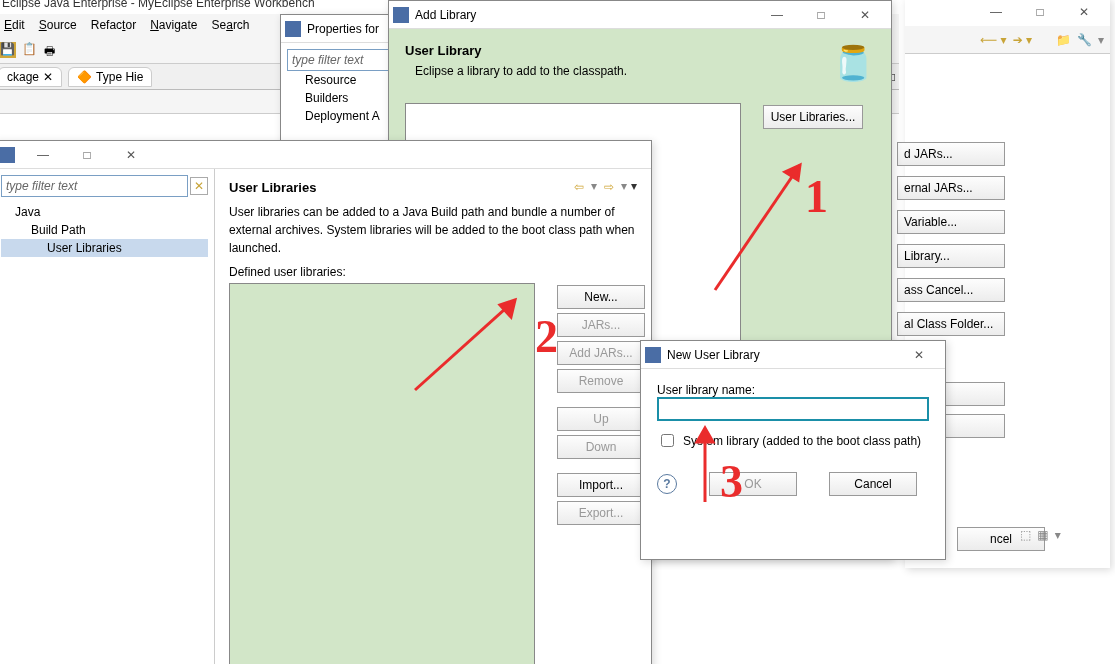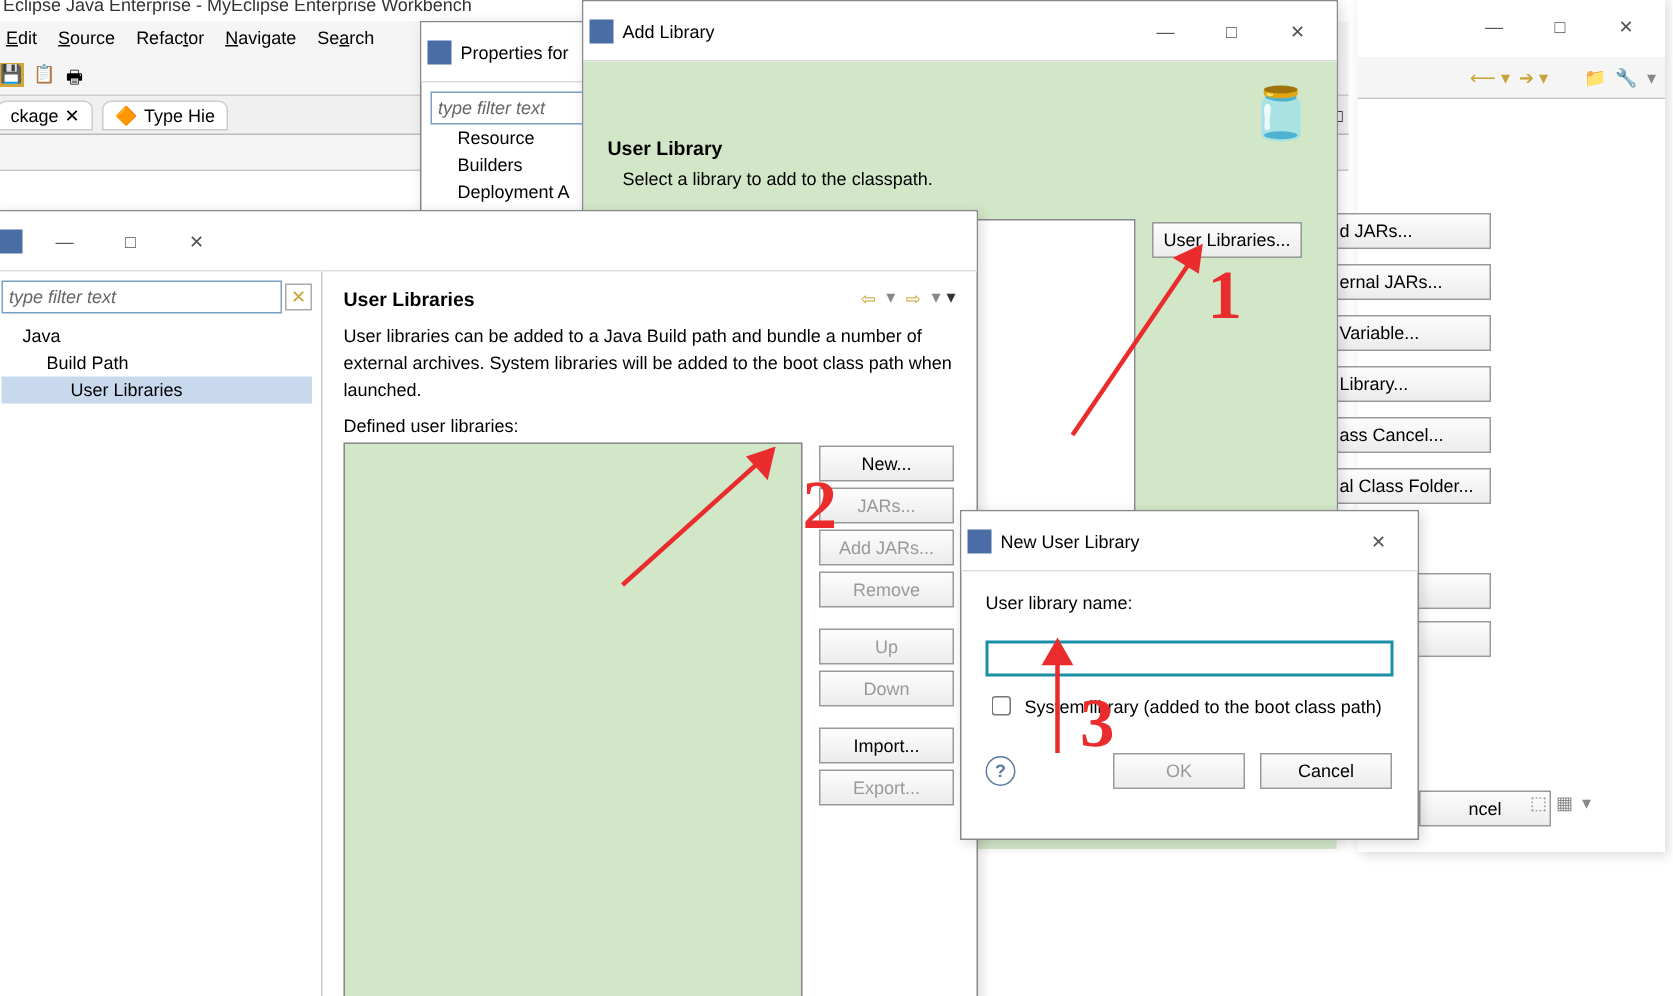--- a/index.html
+++ b/index.html
@@ -1,40 +1,40 @@
 <!DOCTYPE html>
 <html><head>
 <meta charset="utf-8">
 <style>
 * { box-sizing: border-box; font-family: "Segoe UI", Tahoma, sans-serif; font-size: 12px; }
 body { margin: 0; width: 1115px; height: 664px; background: #fff; overflow: hidden; position: relative; }
 .window { position: absolute; background: #fff; border: 1px solid #888; box-shadow: 2px 2px 8px rgba(0,0,0,0.15); }
-.titlebar { height: 40px; display: flex; align-items: center; padding: 0 4px; background: #fff; border-bottom: 1px solid #ddd; }
+.titlebar { height: 28px; display: flex; align-items: center; padding: 0 4px; background: #fff; border-bottom: 1px solid #ddd; }
 .titlebar-icon { width: 16px; height: 16px; background: #4a6da5; margin-right: 6px; display: inline-block; }
 .titlebar-text { flex: 1; }
 .win-controls { display: flex; }
 .win-btn { width: 44px; height: 28px; display: flex; align-items: center; justify-content: center; color: #555; }
 .menubar { height: 22px; display: flex; align-items: center; gap: 2px; padding: 0 4px; background: #f5f5f5; }
 .menu-item { padding: 2px 6px; }
 .menu-item u { text-decoration: underline; }
 .toolbar { height: 28px; display: flex; align-items: center; gap: 6px; padding: 0 6px; background: #f5f5f5; border-bottom: 1px solid #ccc; }
 .tb-icon { width: 16px; height: 16px; display: inline-block; }
 .tab-area { height: 26px; display: flex; align-items: center; gap: 6px; padding: 2px 4px; background: #f0f0f0; border-bottom: 1px solid #bbb; }
 .tab { border: 1px solid #ccc; border-radius: 6px 6px 0 0; padding: 2px 8px; background: #fff; display: flex; align-items: center; gap: 4px; }
 
 
-.dlg-btn { min-width: 88px; height: 24px; background: linear-gradient(#fdfdfd,#ececec); border: 1px solid #999; text-align: center; line-height: 22px; margin: 2px 1px; }
+.dlg-btn { min-width: 88px; height: 24px; background: linear-gradient(#fdfdfd,#ececec); border: 1px solid #999; text-align: center; line-height: 22px; margin: 2px 12px; }
 .dlg-btn.disabled { color: #999; }
 .textbox { border: 1px solid #7a9fc4; height: 22px; padding: 0 4px; background: #fff; }
 .tree-item { padding: 2px 4px 2px 18px; }
 .tree-item.selected { background: #c8d9ed; }
 
 
 #add-lib-header { background: #d2e6c8; padding: 14px 16px 10px 16px; display: flex; }
-#add-lib-header .ht { font-weight: bold; font-size: 13px; margin-top: 36px; }
+#add-lib-header .ht { font-weight: bold; font-size: 13px; }
 #add-lib-body { background: #d2e6c8; padding: 10px 16px; height: 430px; }
 .lib-list { background: #fff; border: 1px solid #888; width: 352px; height: 400px; }
 
 
 #prefs-body { display: flex; height: 505px; }
 #prefs-left { width: 220px; border-right: 1px solid #ccc; padding: 6px; }
 #prefs-right { flex: 1; padding: 10px 14px; }
 .filter-row { display: flex; align-items: center; gap: 2px; }
 .filter-row input { flex: 1; }
 .nav-links { display:flex; justify-content:flex-end; gap:4px; color:#888; }
@@ -152,21 +152,21 @@
     <span class="titlebar-text">Add Library</span>
     <div class="win-controls">
       <div class="win-btn">—</div>
       <div class="win-btn">□</div>
       <div class="win-btn">✕</div>
     </div>
   </div>
   <div id="add-lib-header">
     <div style="flex:1">
       <div class="ht">User Library</div>
-      <div style="margin-top:6px; padding-left:10px;">Select a library to add to the classpath.</div>
+      <div style="margin-top:6px; padding-left:10px;">Eclipse a library to add to the classpath.</div>
     </div>
     <div style="font-size:34px;">🫙</div>
   </div>
   <div id="add-lib-body">
     <div style="display:flex; gap:10px;">
       <div class="lib-list"></div>
       <div>
         <div class="dlg-btn" style="min-width:100px;">User Libraries...</div>
       </div>
     </div>
@@ -229,21 +229,21 @@
 
 <div class="window" style="left:640px; top:340px; width:306px; height:220px; z-index:6;">
   <div class="titlebar">
     <span class="titlebar-icon"></span>
     <span class="titlebar-text">New User Library</span>
     <div class="win-controls">
       <div class="win-btn">✕</div>
     </div>
   </div>
   <div id="new-lib-body">
-    <div style="margin-bottom:18px;">User library name:</div>
+    <div style="margin-bottom:0;">User library name:</div>
     <input class="nl-input" value="" style="">
     <div class="checkbox-row">
       <input type="checkbox" style="">
       <span>System library (added to the boot class path)</span>
     </div>
   </div>
   <div class="dlg-footer">
     <div class="help-icon">?</div>
     <div class="dlg-btn disabled">OK</div>
     <div class="dlg-btn">Cancel</div>

